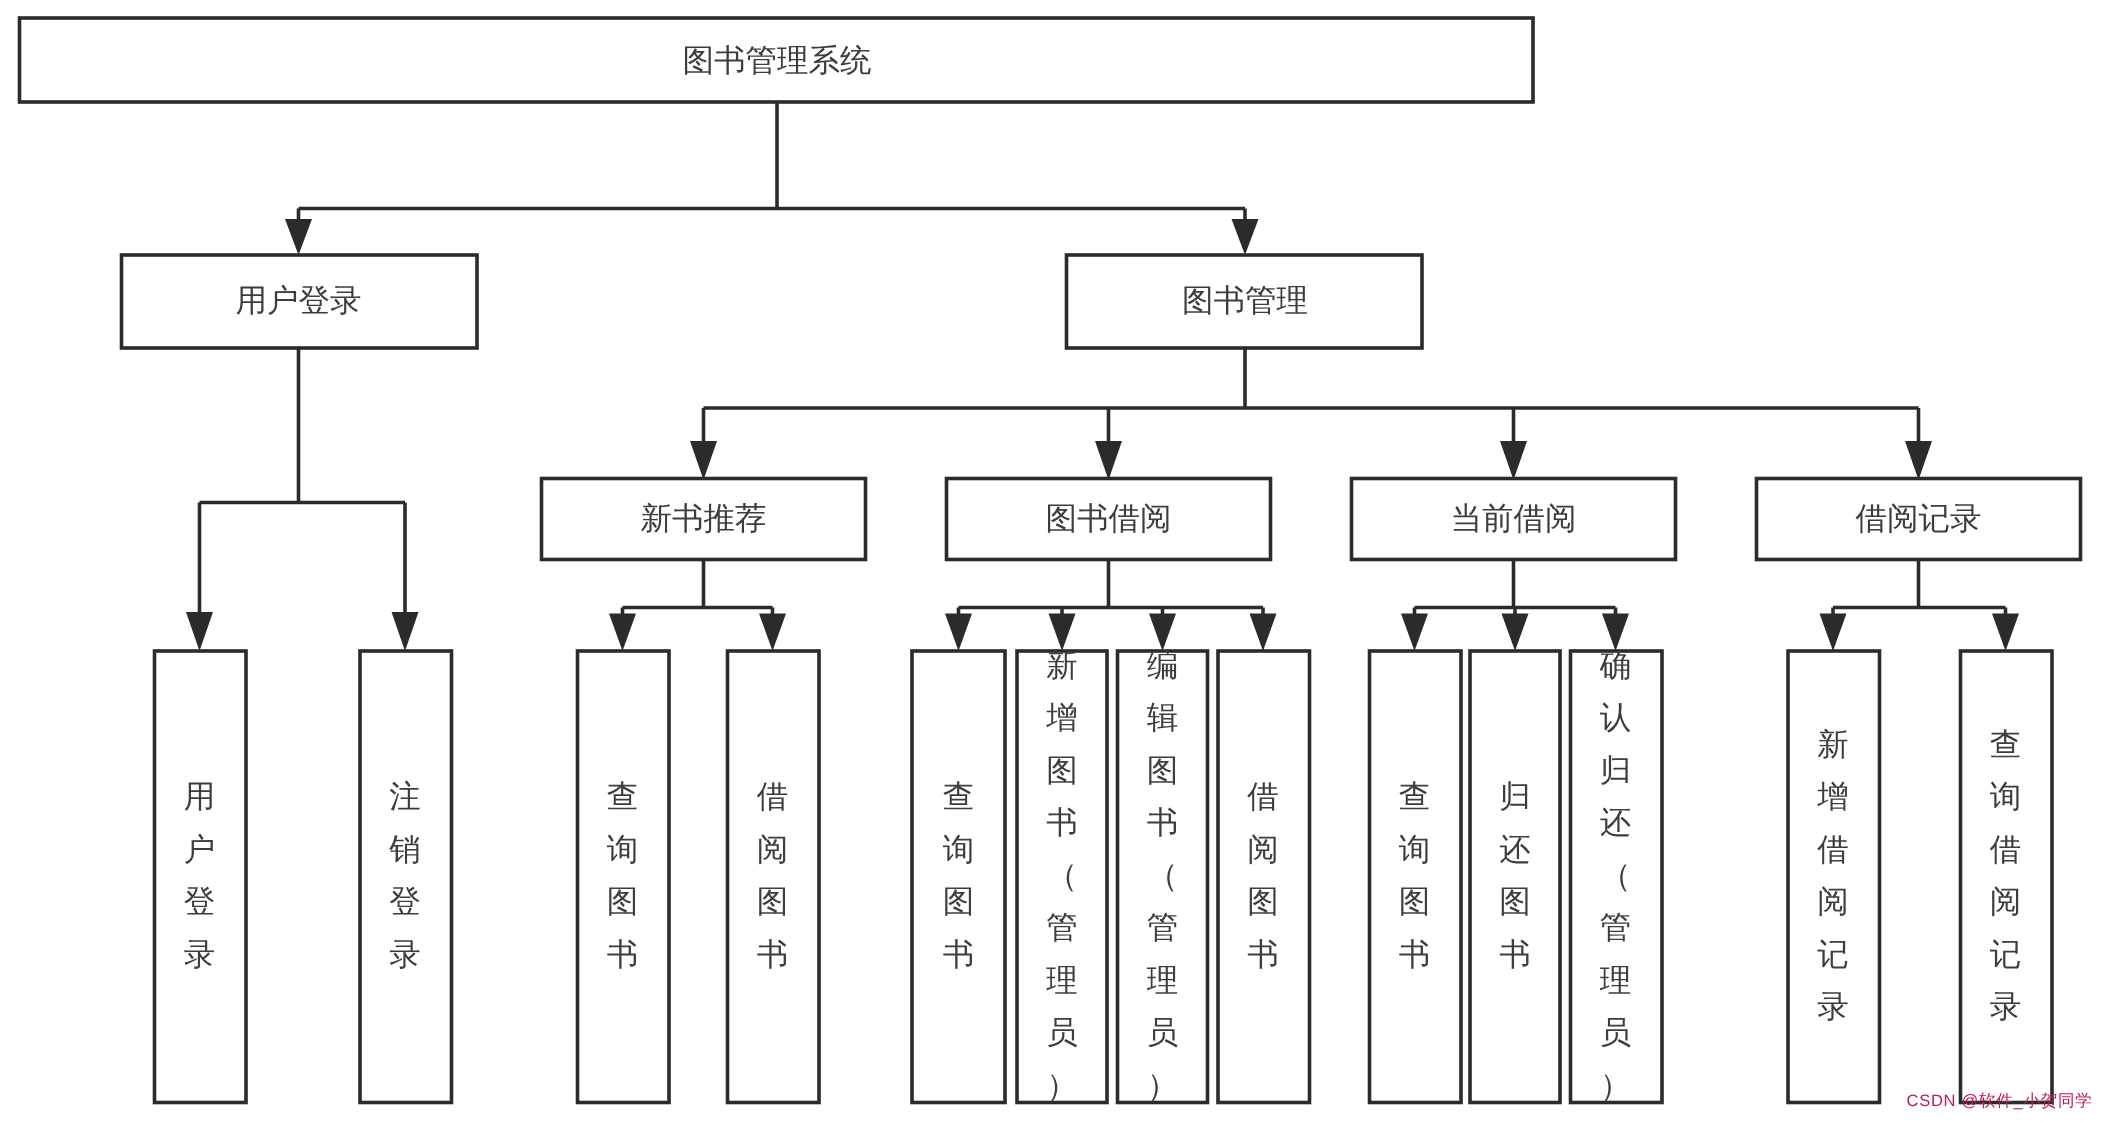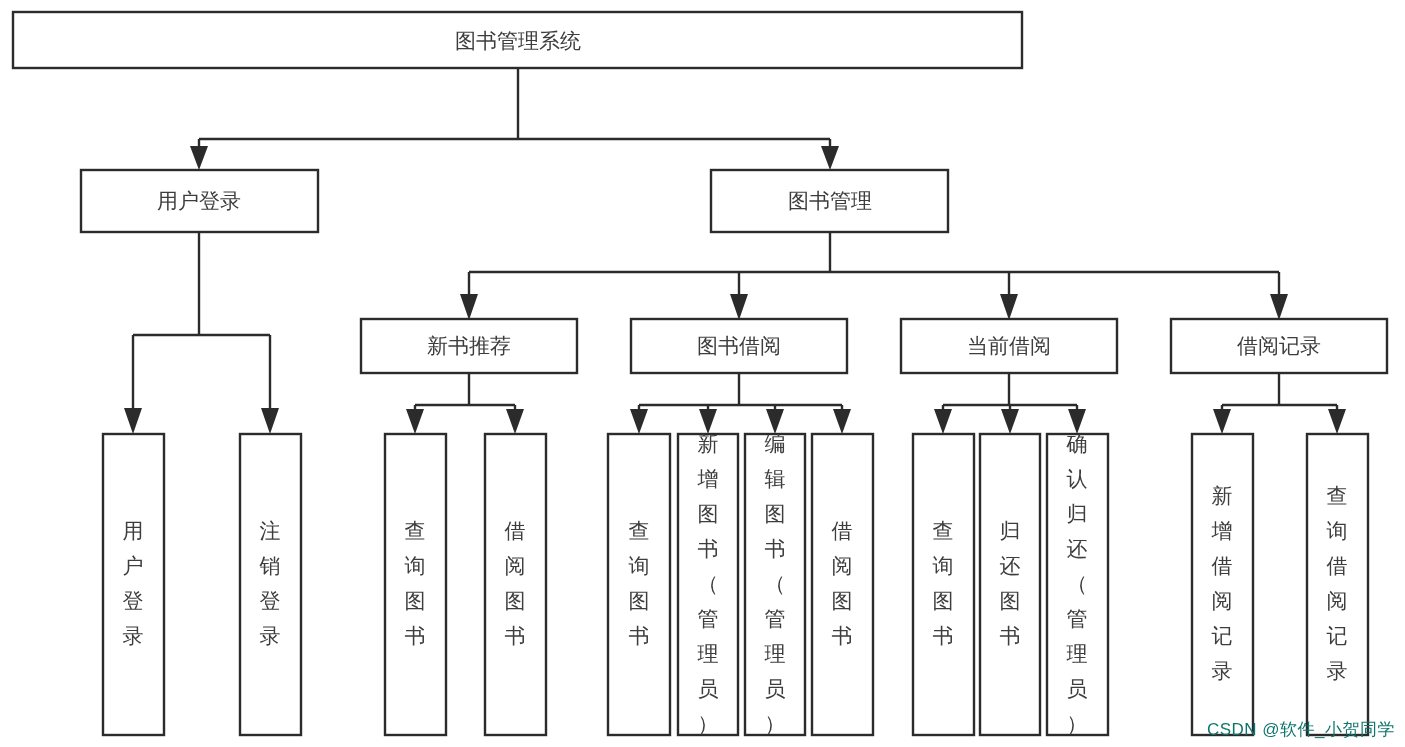--- a/index.html
+++ b/index.html
@@ -47,22 +47,22 @@
     font-family: "Liberation Sans", "DejaVu Sans", sans-serif;
     font-size: 21px;
     fill: #3d3d3d;
     text-anchor: middle;
   }
   .watermark {
     position: absolute;
     right: 10px;
     bottom: 6px;
     font-family: "Liberation Sans", "DejaVu Sans", sans-serif;
-    font-size: 17px;
-    color: #0f766e;
+    font-size: 11px;
+    color: #be185d;
     white-space: nowrap;
     letter-spacing: 0.5px;
     pointer-events: none;
   }
 </style>
 </head>
 <body>
 
 <svg id="chart-root" viewBox="0 0 1405 747" xmlns="http://www.w3.org/2000/svg">
 

